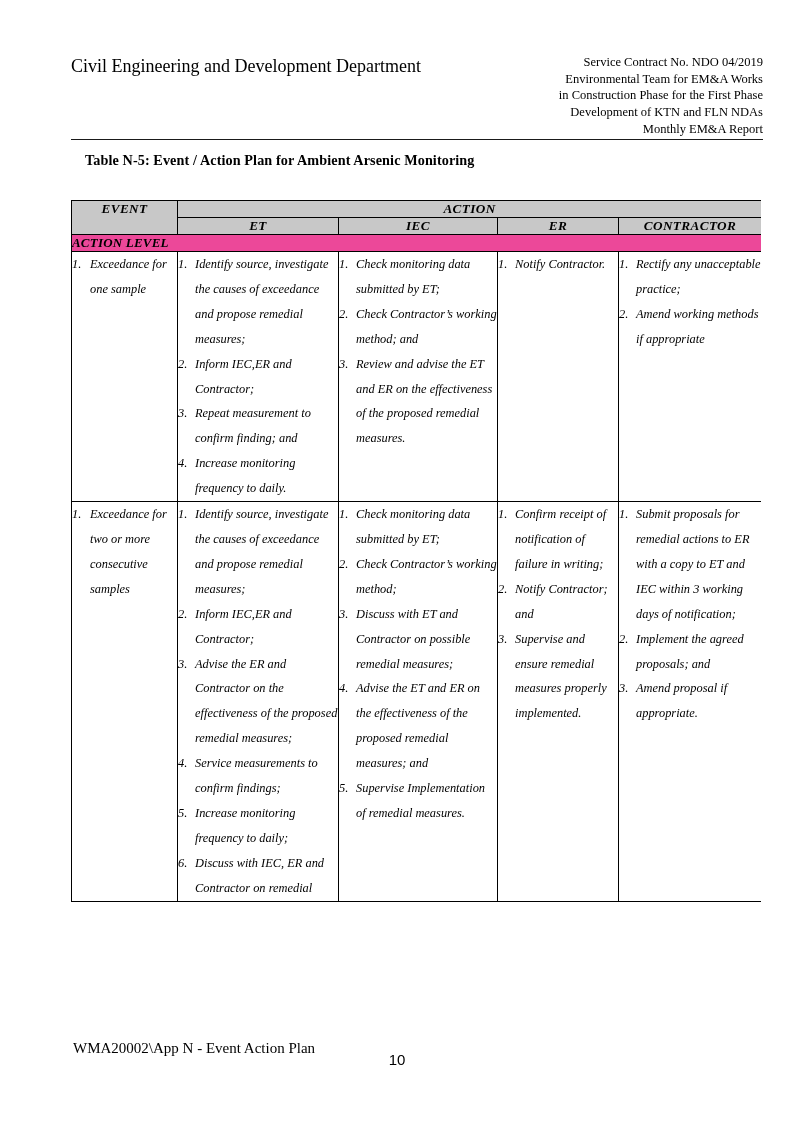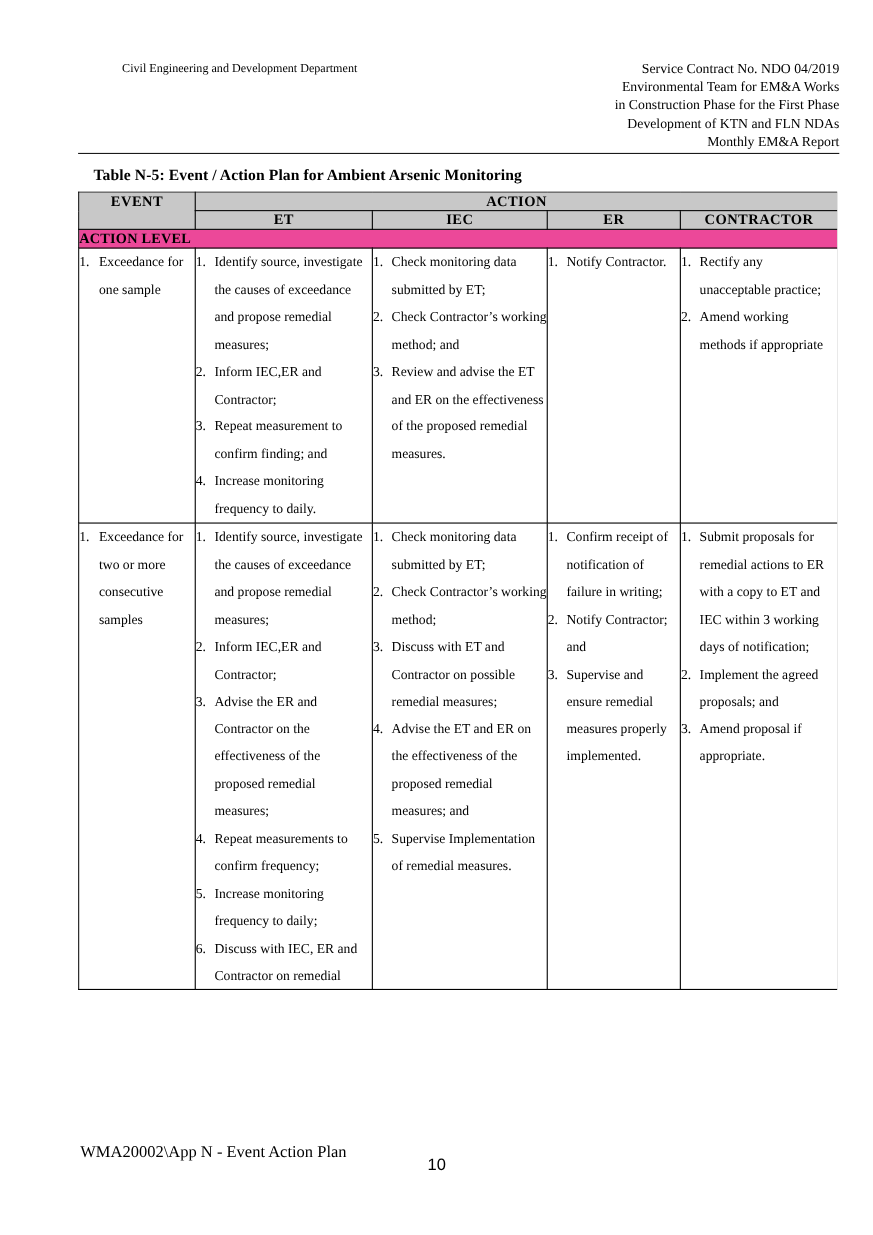--- a/index.html
+++ b/index.html
@@ -27,25 +27,24 @@
   .doc-header {
     position: absolute;
     left: 71px;
     top: 54px;
     width: 692px;
     display: flex;
     justify-content: space-between;
     align-items: flex-start;
   }
   .header-left {
-    font-size: 11px;
+    font-size: 18px;
     line-height: 1.28;
     white-space: nowrap;
     padding-top: 1px;
-    margin-left: 40px;
   }
   .header-right {
     text-align: right;
     font-size: 12.5px;
     line-height: 1.33;
   }
   .header-right div { white-space: nowrap; }
 
   .header-rule {
     position: absolute;
@@ -64,22 +63,23 @@
     font-size: 14.2px;
     font-weight: bold;
     letter-spacing: 0.1px;
     white-space: nowrap;
   }
 
   
   .table-wrap {
     position: absolute;
     left: 71px;
-    top: 174px;
+    top: 200px;
     width: 690px;
+    font-style: italic;
   }
   table.evtable {
     border-collapse: collapse;
     width: 690px;
     table-layout: fixed;
     font-size: 12.4px;
   }
   table.evtable td, table.evtable th {
     border: 1.15px solid #000000;
     vertical-align: top;
@@ -281,21 +281,21 @@
                 <li>
                   <span class="num">2.</span>
                   <span class="txt">Inform IEC,ER and Contractor;</span>
                 </li>
                 <li>
                   <span class="num">3.</span>
                   <span class="txt">Advise the ER and Contractor on the effectiveness of the proposed remedial measures;</span>
                 </li>
                 <li>
                   <span class="num">4.</span>
-                  <span class="txt">Repeat measurements to confirm frequency;</span>
+                  <span class="txt">Service measurements to confirm findings;</span>
                 </li>
                 <li>
                   <span class="num">5.</span>
                   <span class="txt">Increase monitoring frequency to daily;</span>
                 </li>
                 <li>
                   <span class="num">6.</span>
                   <span class="txt">Discuss with IEC, ER and Contractor on remedial</span>
                 </li>
               </ol>

